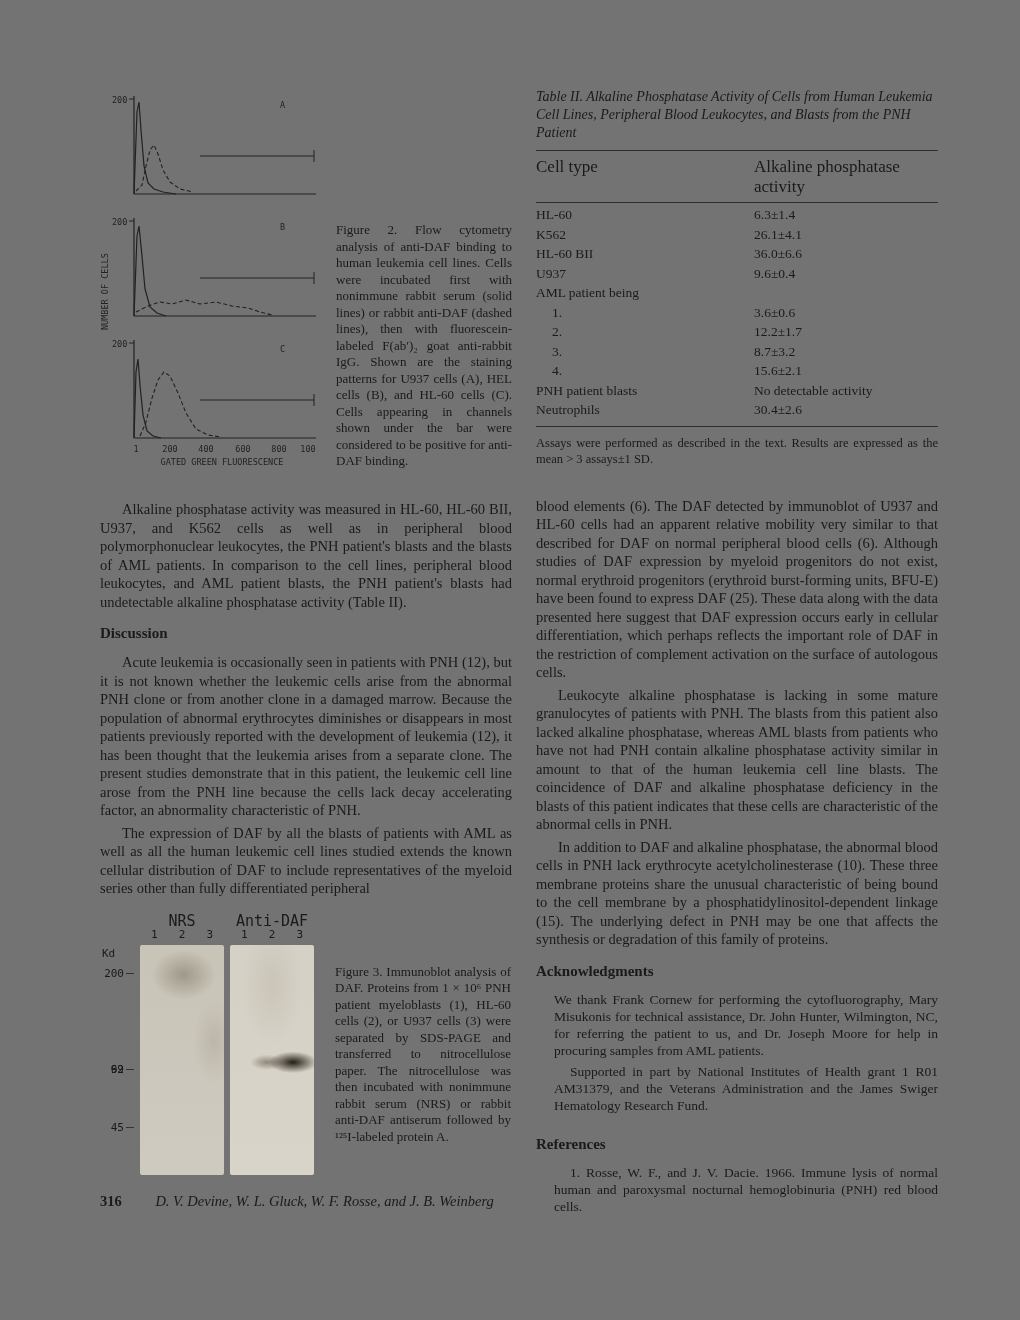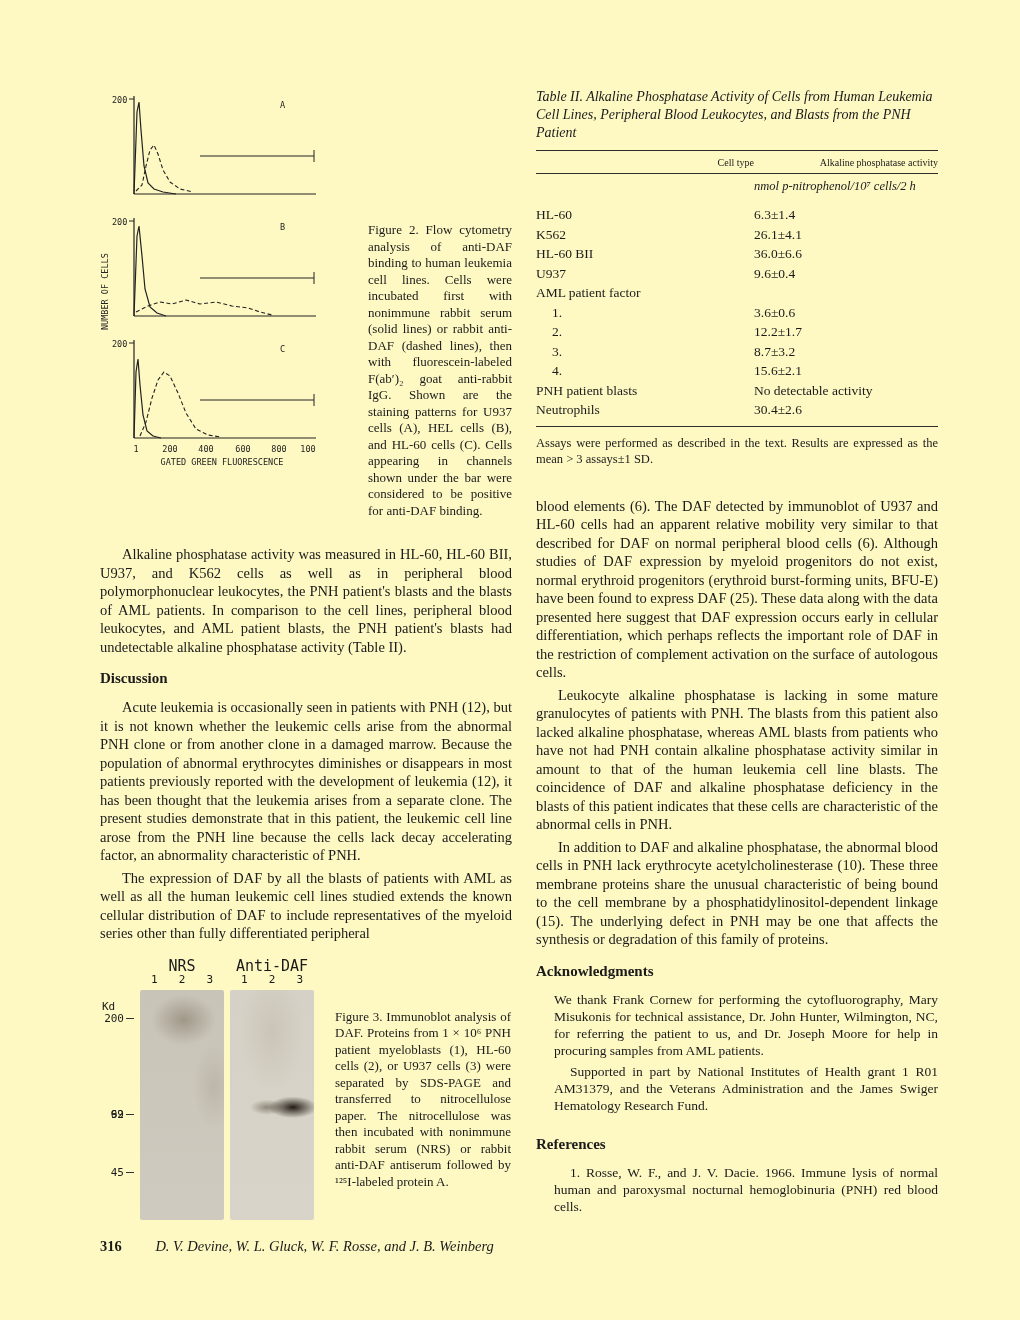--- a/index.html
+++ b/index.html
@@ -1,55 +1,55 @@
 <!DOCTYPE html>
 <html><head>
 <meta charset="utf-8">
 <style>
   * { margin:0; padding:0; box-sizing:border-box; }
   html,body { background:#e9e8e4; }
   .page {
     position:relative; width:1020px; height:1320px; margin:0 auto;
-    background:#fef9c3; color:#1a1a1a; overflow:hidden;
+    background:#737373; color:#1a1a1a; overflow:hidden;
     font-family:"Liberation Serif", serif;
   }
   .col-left  { position:absolute; left:100px; top:88px; width:412px; }
   .col-right { position:absolute; left:536px; top:88px; width:402px; }
 
   p.body { font-size:14.5px; line-height:18.5px; text-align:justify; }
   p.indent { text-indent:22px; }
   h3.heading { font-size:15px; font-weight:bold; margin:14px 0 11px; }
 
   
   .fig2-row { display:flex; gap:12px; }
   .fig2-plots { width:224px; flex:0 0 224px; }
   .fig-caption { font-size:13px; line-height:16.5px; text-align:justify; }
-  .fig2-caption { width:176px; margin-top:134px;margin-left:32px; }
+  .fig2-caption { width:176px; margin-top:134px; }
 
   
   .t2-title { font-size:14px; font-style:italic; line-height:18px; }
   .t2-rule { border-top:1px solid #2d2d2d; }
   .t2-rule.top { margin-top:8px; }
-  .t2-head { display:grid; grid-template-columns:218px 1fr; font-size:10px; padding:6px 0 5px;text-align:right; }
+  .t2-head { display:grid; grid-template-columns:218px 1fr; font-size:17px; padding:6px 0 5px; }
   .t2-unit { display:grid; grid-template-columns:218px 1fr; font-size:12.5px; font-style:italic; padding:5px 0 9px; }
   .t2-rows { padding:2px 0 6px; }
   .t2-row { display:grid; grid-template-columns:218px 1fr; font-size:13.5px; line-height:19.5px; }
   .t2-row.sub .c1 { padding-left:16px; }
   .t2-foot { font-size:12.5px; line-height:16px; text-align:justify; margin-top:8px; }
   .t2-block { margin-bottom:30px; }
 
   
   .fig3-row { display:flex; gap:12px; margin-top:14px; }
   .blot { width:208px; flex:0 0 208px; font-family:"DejaVu Sans Mono", monospace; }
   .blot-header { display:grid; grid-template-columns:34px 84px 84px; column-gap:6px; }
   .group-label { font-size:15px; text-align:center; height:16px; }
   .lanes { display:flex; justify-content:space-between; padding:0 11px; font-size:11px; height:17px; }
   .blot-body { display:grid; grid-template-columns:34px 84px 84px; column-gap:6px; }
   .gutter { position:relative; height:230px; }
-  .kd { position:absolute; top:2px; left:2px; font-size:11px;margin-top:8px; }
+  .kd { position:absolute; top:2px; left:2px; font-size:11px; }
   .marker { position:absolute; right:0; display:flex; align-items:center; gap:2px; font-size:11px; }
   .marker .dash { display:inline-block; width:8px; border-top:1.4px solid #333; }
   .m200 { top:22px; } .m92 { top:76px;margin-top:42px; } .m69 { top:118px; } .m45 { top:176px; }
   .panel { width:84px; height:230px; border-radius:2px; }
   .panel.nrs {
     background:
       radial-gradient(46px 36px at 52% 13%, rgba(96,86,66,0.40), rgba(96,86,66,0) 70%),
       radial-gradient(30px 60px at 88% 42%, rgba(120,110,90,0.18), rgba(120,110,90,0) 70%),
       linear-gradient(#c9c4b8, #cfcabf);
   }
@@ -200,43 +200,39 @@
   <div class="col-right">
 
     <div class="t2-block">
       <div class="t2-title">Table II. Alkaline Phosphatase Activity of Cells from Human Leukemia Cell Lines, Peripheral Blood Leukocytes, and Blasts from the PNH Patient</div>
       <div class="t2-rule top"></div>
       <div class="t2-head">
         <div>Cell type</div>
         <div>Alkaline phosphatase activity</div>
       </div>
       <div class="t2-rule"></div>
-      <div class="t2-unit">
-        <div></div>
-        <div>nmol p-nitrophenol/10⁷ cells/2 h</div>
-      </div>
       <div class="t2-rows">
         <div class="t2-row">
             <div class="c1">HL-60</div>
             <div class="c2">6.3±1.4</div>
           </div>
         <div class="t2-row">
             <div class="c1">K562</div>
             <div class="c2">26.1±4.1</div>
           </div>
         <div class="t2-row">
             <div class="c1">HL-60 BII</div>
             <div class="c2">36.0±6.6</div>
           </div>
         <div class="t2-row">
             <div class="c1">U937</div>
             <div class="c2">9.6±0.4</div>
           </div>
         <div class="t2-row">
-            <div class="c1">AML patient factor</div>
+            <div class="c1">AML patient being</div>
             <div class="c2"></div>
           </div>
         <div class="t2-row sub">
             <div class="c1">1.</div>
             <div class="c2">3.6±0.6</div>
           </div>
         <div class="t2-row sub">
             <div class="c1">2.</div>
             <div class="c2">12.2±1.7</div>
           </div>

